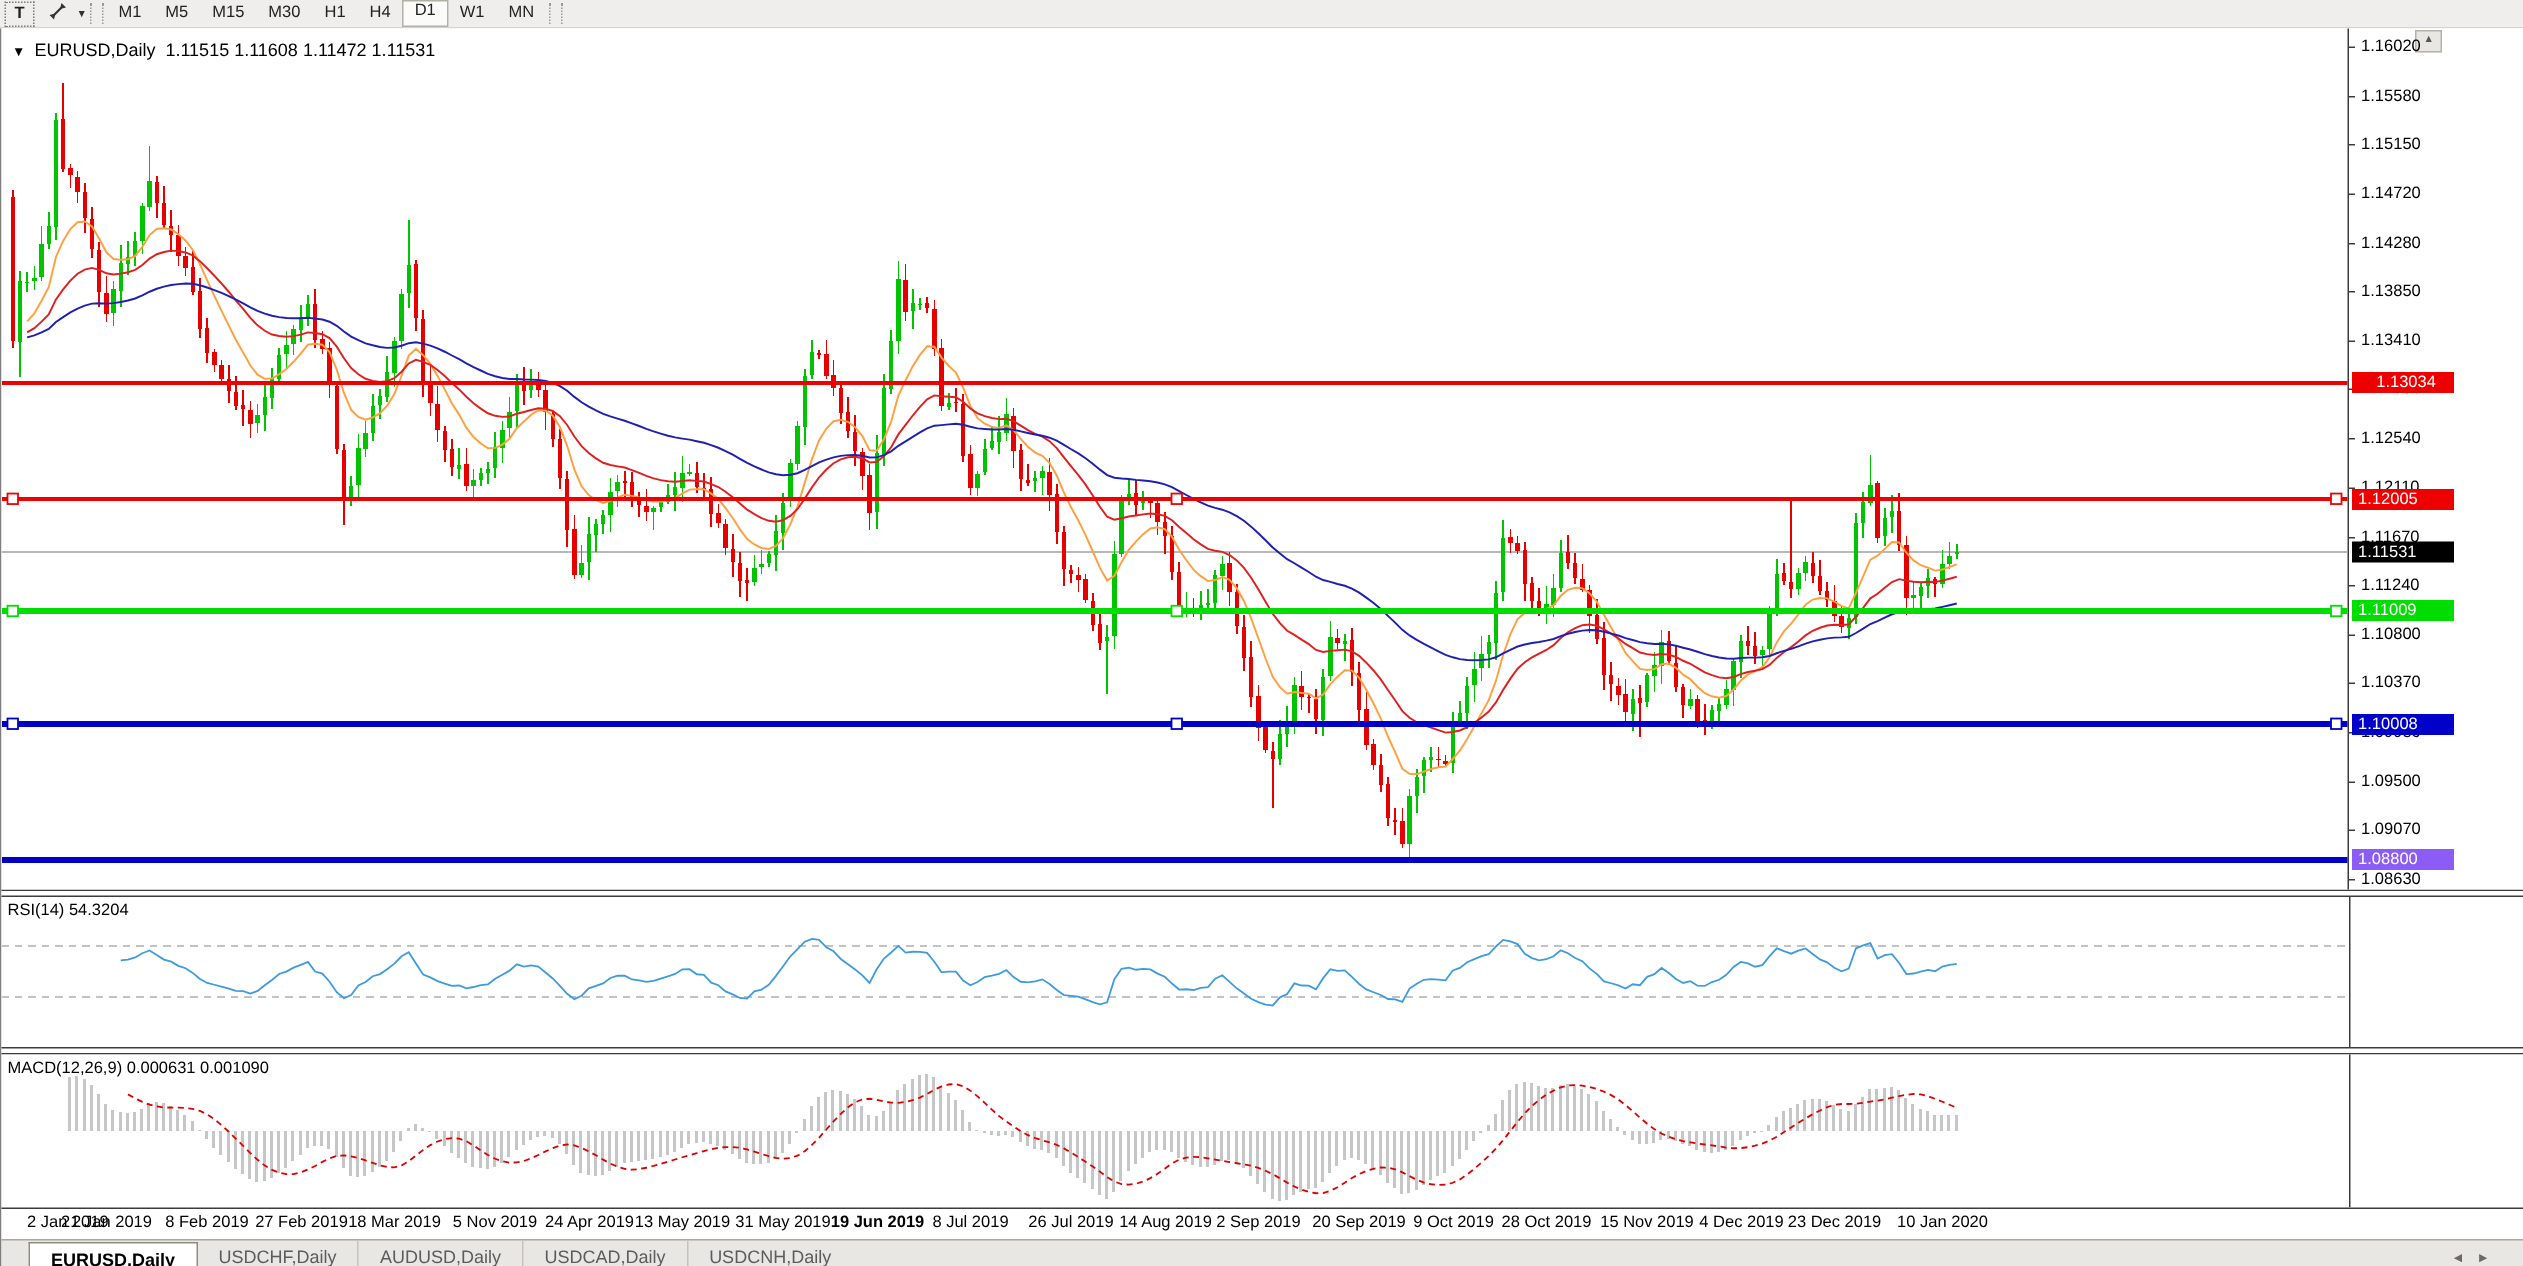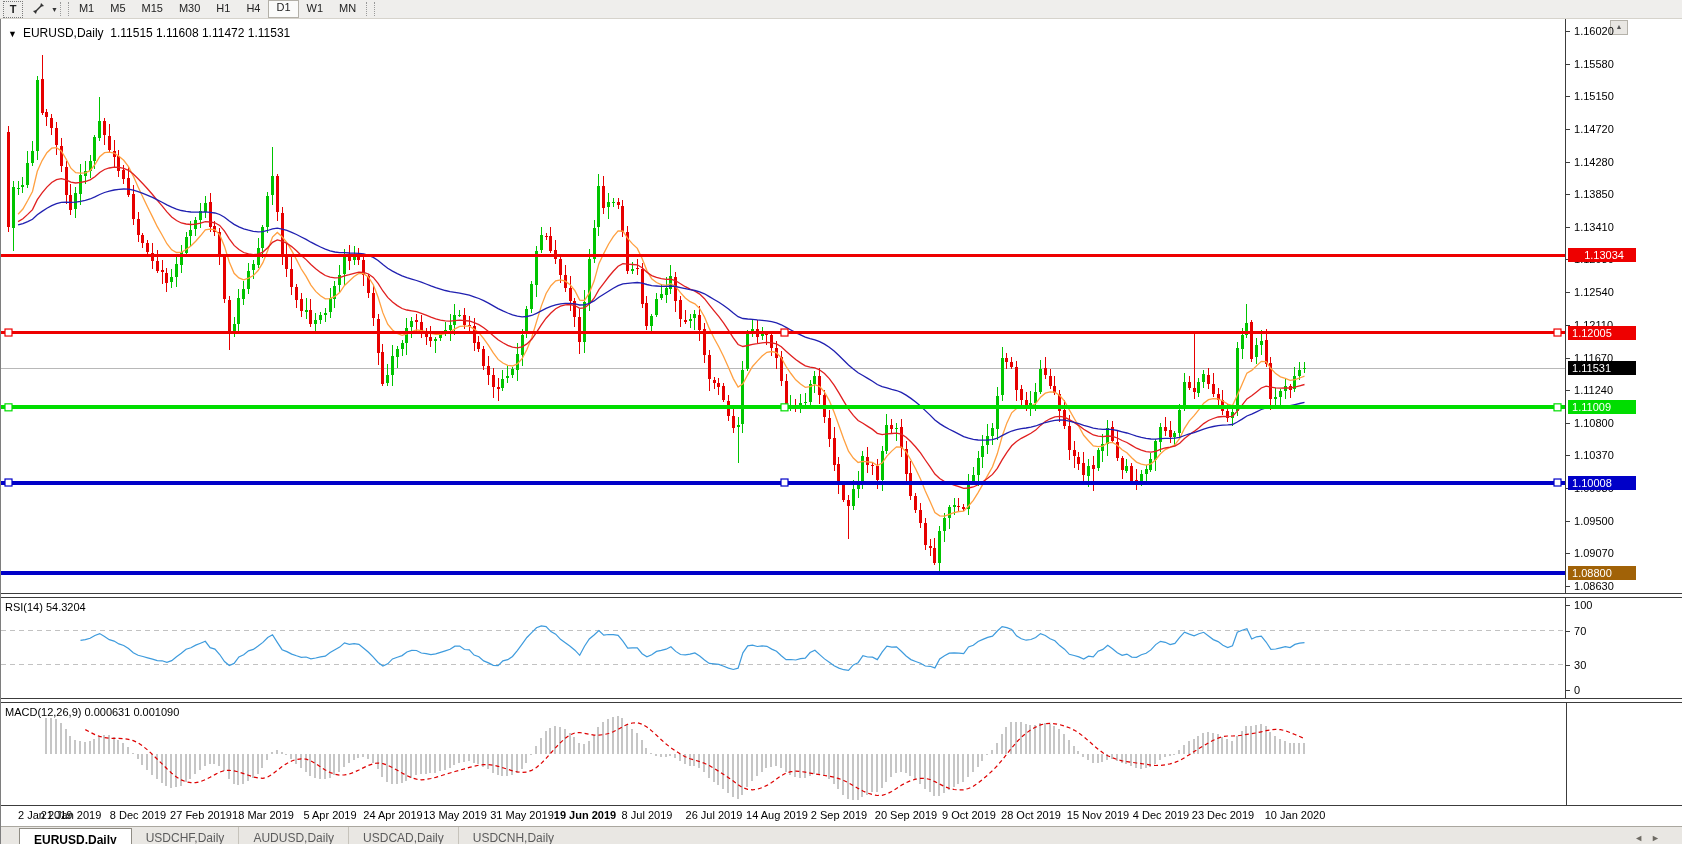--- a/index.html
+++ b/index.html
@@ -673,46 +673,36 @@
         <div class="tickmark" style="top: 502px;"></div>
         <div class="ticklabel" style="top: 496px;">1.09500</div>
         <div class="tickmark" style="top: 534px;"></div>
         <div class="ticklabel" style="top: 528px;">1.09070</div>
         <div class="tickmark" style="top: 567px;"></div>
         <div class="ticklabel" style="top: 561px;">1.08630</div>
         <div class="pricetag" style="top: 229px; background: rgb(238, 0, 0); text-align: center;">1.13034</div>
         <div class="pricetag" style="top: 307px; background: rgb(238, 0, 0);">1.12005</div>
         <div class="pricetag" style="top: 381px; background: rgb(0, 221, 0);">1.11009</div>
         <div class="pricetag" style="top: 457px; background: rgb(0, 0, 200);">1.10008</div>
-        <div class="pricetag" style="top: 547px; background: #a16207;">1.08800</div>
+        <div class="pricetag" style="top: 547px; background: #8b5cf6;">1.08800</div>
         <div class="pricetag" style="top: 342px; background: rgb(0, 0, 0);">1.11531</div>
       </div>
   </div>
 
   <div class="sep"></div>
 
   <div class="pane" style="height:100px">
     <div class="plot" style="height:100px">
       <svg id="rsi-svg" width="1565" height="100">
           <line x1="0" y1="32.5" x2="1565" y2="32.5" stroke="#c2c2c2" stroke-width="1" stroke-dasharray="5 4" shape-rendering="crispEdges"></line>
           <line x1="0" y1="66.5" x2="1565" y2="66.5" stroke="#c2c2c2" stroke-width="1" stroke-dasharray="5 4" shape-rendering="crispEdges"></line>
           <path d="M79.5 42.3 L 84.3 41.7 L 89.1 40.3 L 93.9 37.5 L 98.7 35.6 L 103.5 38.6 L 108.3 41.7 L 113.1 43.1 L 117.9 45.9 L 122.7 47.5 L 127.5 50.6 L 132.3 54.7 L 137.1 57.3 L 141.9 58.5 L 146.7 59.8 L 151.5 61.1 L 156.3 62.6 L 161.1 62.8 L 165.9 64.4 L 170.7 62.6 L 175.5 58.8 L 180.3 55.3 L 185.1 51.3 L 189.9 49.7 L 194.7 47.1 L 199.5 45.2 L 204.3 43.3 L 209.1 49.7 L 213.9 51.1 L 218.7 56.5 L 223.5 63.5 L 228.3 67.5 L 233.1 65.4 L 237.9 58.9 L 242.7 56.7 L 247.5 52.8 L 252.3 51.4 L 257.1 48.1 L 261.9 44.4 L 266.7 39.5 L 271.5 36.8 L 276.3 44.4 L 281.1 51.7 L 285.9 53.6 L 290.7 56.1 L 295.5 57.8 L 300.3 59.3 L 305.1 59.0 L 309.9 60.9 L 314.7 60.0 L 319.5 58.8 L 324.3 58.2 L 329.1 54.5 L 333.9 51.8 L 338.7 49.1 L 343.5 44.9 L 348.3 46.4 L 353.1 45.6 L 357.9 46.4 L 362.7 50.3 L 367.5 54.3 L 372.3 59.2 L 377.1 64.5 L 381.9 68.1 L 386.7 65.8 L 391.5 60.9 L 396.3 59.2 L 401.1 57.6 L 405.9 54.0 L 410.7 52.4 L 415.5 52.5 L 420.3 55.0 L 425.1 55.6 L 429.9 56.6 L 434.7 55.9 L 439.5 54.4 L 444.3 52.9 L 449.1 51.3 L 453.9 48.2 L 458.7 48.1 L 463.5 51.5 L 468.3 51.9 L 473.1 57.1 L 477.9 58.8 L 482.7 62.9 L 487.5 64.9 L 492.3 67.3 L 497.1 67.7 L 501.9 62.9 L 506.7 61.7 L 511.5 58.5 L 516.3 52.6 L 521.1 46.2 L 525.9 39.5 L 530.7 34.7 L 535.5 29.8 L 540.3 27.9 L 545.1 28.6 L 549.9 33.6 L 554.7 36.2 L 559.5 41.3 L 564.3 44.8 L 569.1 48.3 L 573.9 52.2 L 578.7 57.3 L 583.5 48.2 L 588.3 41.0 L 593.1 37.0 L 597.9 32.6 L 602.7 37.1 L 607.5 36.5 L 612.3 36.6 L 617.1 37.3 L 621.9 43.2 L 626.7 50.2 L 631.5 49.8 L 636.3 49.8 L 641.1 55.7 L 645.9 58.8 L 650.7 56.7 L 655.5 53.4 L 660.3 52.4 L 665.1 51.2 L 669.9 48.7 L 674.7 53.4 L 679.5 56.5 L 684.3 56.9 L 689.1 56.2 L 693.9 54.9 L 698.7 58.0 L 703.5 62.0 L 708.3 65.4 L 713.1 65.9 L 717.9 66.4 L 722.7 68.2 L 727.5 70.1 L 732.3 71.5 L 737.1 70.2 L 741.9 54.8 L 746.7 47.9 L 751.5 47.1 L 756.3 48.5 L 761.1 47.9 L 765.9 48.3 L 770.7 51.1 L 775.5 53.2 L 780.3 57.7 L 785.1 61.7 L 789.9 61.5 L 794.7 62.0 L 799.5 60.6 L 804.3 60.1 L 809.1 54.5 L 813.9 52.2 L 818.7 56.6 L 823.5 60.9 L 828.3 64.3 L 833.1 67.8 L 837.9 70.1 L 842.7 71.7 L 847.5 72.3 L 852.3 66.9 L 857.1 64.7 L 861.9 57.6 L 866.7 59.0 L 871.5 59.1 L 876.3 61.6 L 881.1 54.1 L 885.9 48.2 L 890.7 49.2 L 895.5 48.9 L 900.3 53.3 L 905.1 58.0 L 909.9 61.6 L 914.7 63.5 L 919.5 65.3 L 924.3 68.0 L 929.1 68.3 L 933.9 69.9 L 938.7 61.0 L 943.5 57.8 L 948.3 55.2 L 953.1 54.8 L 957.9 55.1 L 962.7 55.6 L 967.5 49.0 L 972.3 47.3 L 977.1 43.5 L 981.9 41.4 L 986.7 39.4 L 991.5 38.1 L 996.3 33.0 L 1001.1 28.6 L 1005.9 29.6 L 1010.7 31.4 L 1015.5 37.8 L 1020.3 40.7 L 1025.1 42.2 L 1029.9 41.5 L 1034.7 39.5 L 1039.5 35.6 L 1044.3 37.5 L 1049.1 40.7 L 1053.9 42.8 L 1058.7 47.6 L 1063.5 51.2 L 1068.3 56.3 L 1073.1 57.5 L 1077.9 58.9 L 1082.7 61.0 L 1087.5 58.2 L 1092.3 58.8 L 1097.1 53.2 L 1101.9 51.4 L 1106.7 47.3 L 1111.5 50.7 L 1116.3 54.7 L 1121.1 57.3 L 1125.9 56.1 L 1130.7 59.1 L 1135.5 59.3 L 1140.3 56.7 L 1145.1 55.2 L 1149.9 51.9 L 1154.7 46.6 L 1159.5 43.3 L 1164.3 44.3 L 1169.1 46.5 L 1173.9 45.4 L 1178.7 39.4 L 1183.5 34.2 L 1188.3 36.1 L 1193.1 37.8 L 1197.9 35.8 L 1202.7 34.3 L 1207.5 38.0 L 1212.3 41.6 L 1217.1 43.6 L 1221.9 47.2 L 1226.7 49.5 L 1231.5 47.7 L 1236.3 34.2 L 1241.1 32.2 L 1245.9 30.7 L 1250.7 41.0 L 1255.5 38.8 L 1260.3 38.1 L 1265.1 44.0 L 1269.9 51.4 L 1274.7 51.0 L 1279.5 49.8 L 1284.3 48.6 L 1289.1 49.5 L 1293.9 46.4 L 1298.7 45.2 L 1303.5 44.6" stroke="#3e9bdd" stroke-width="1.2" fill="none"></path>
         </svg>
       <div class="panel-label">RSI(14) 54.3204</div>
     </div>
-    <div class="axis" id="rsi-axis">
-        <div class="tickmark" style="top: 7px;"></div>
-        <div class="ticklabel" style="top: 1px;">100</div>
-        <div class="tickmark" style="top: 33px;"></div>
-        <div class="ticklabel" style="top: 27px;">70</div>
-        <div class="tickmark" style="top: 67px;"></div>
-        <div class="ticklabel" style="top: 61px;">30</div>
-        <div class="tickmark" style="top: 92px;"></div>
-        <div class="ticklabel" style="top: 86px;">0</div>
-      </div>
   </div>
 
   <div class="sep"></div>
 
   <div class="pane" style="height:102px">
     <div class="plot" style="height:102px">
       <svg id="macd-svg" width="1565" height="102">
           <g shape-rendering="crispEdges">
             <rect x="44.4" y="15.220841586390872" width="2" height="35.61237424601923" fill="#c6c6c6"></rect>
             <rect x="49.199999999999996" y="14.662463062703264" width="2" height="36.17075276970684" fill="#c6c6c6"></rect>
@@ -980,24 +970,24 @@
           </g>
           <path d="M84.3 26.6 L 89.1 29.2 L 93.9 31.6 L 98.7 33.4 L 103.5 34.6 L 108.3 35.3 L 113.1 35.4 L 117.9 35.4 L 122.7 35.7 L 127.5 36.3 L 132.3 37.6 L 137.1 39.9 L 141.9 43.1 L 146.7 47.1 L 151.5 51.5 L 156.3 56.2 L 161.1 60.9 L 165.9 65.7 L 170.7 70.2 L 175.5 74.0 L 180.3 76.9 L 185.1 78.8 L 189.9 79.7 L 194.7 79.7 L 199.5 78.6 L 204.3 76.7 L 209.1 74.3 L 213.9 71.6 L 218.7 69.2 L 223.5 67.6 L 228.3 67.3 L 233.1 67.9 L 237.9 69.0 L 242.7 70.6 L 247.5 72.3 L 252.3 73.9 L 257.1 75.0 L 261.9 75.3 L 266.7 74.0 L 271.5 71.1 L 276.3 67.3 L 281.1 63.6 L 285.9 60.4 L 290.7 58.0 L 295.5 56.4 L 300.3 55.8 L 305.1 56.1 L 309.9 57.8 L 314.7 60.7 L 319.5 63.9 L 324.3 67.0 L 329.1 69.5 L 333.9 71.2 L 338.7 72.1 L 343.5 71.9 L 348.3 71.0 L 353.1 69.2 L 357.9 67.0 L 362.7 64.6 L 367.5 62.4 L 372.3 60.7 L 377.1 60.0 L 381.9 60.6 L 386.7 62.3 L 391.5 64.6 L 396.3 67.2 L 401.1 70.1 L 405.9 72.7 L 410.7 74.8 L 415.5 76.2 L 420.3 76.8 L 425.1 76.4 L 429.9 75.5 L 434.7 74.3 L 439.5 72.9 L 444.3 71.4 L 449.1 70.0 L 453.9 68.5 L 458.7 67.2 L 463.5 65.8 L 468.3 64.4 L 473.1 63.2 L 477.9 62.2 L 482.7 61.7 L 487.5 61.7 L 492.3 62.2 L 497.1 63.3 L 501.9 64.8 L 506.7 66.3 L 511.5 67.8 L 516.3 68.9 L 521.1 69.5 L 525.9 69.0 L 530.7 67.4 L 535.5 64.5 L 540.3 60.3 L 545.1 55.4 L 549.9 50.0 L 554.7 44.6 L 559.5 39.6 L 564.3 35.2 L 569.1 31.9 L 573.9 29.9 L 578.7 29.5 L 583.5 30.3 L 588.3 31.3 L 593.1 32.1 L 597.9 32.2 L 602.7 31.6 L 607.5 30.5 L 612.3 28.7 L 617.1 26.3 L 621.9 23.5 L 626.7 21.3 L 631.5 20.0 L 636.3 19.7 L 641.1 21.2 L 645.9 24.1 L 650.7 27.9 L 655.5 32.2 L 660.3 36.8 L 665.1 41.1 L 669.9 44.7 L 674.7 48.0 L 679.5 51.1 L 684.3 53.8 L 689.1 55.7 L 693.9 57.2 L 698.7 58.6 L 703.5 60.3 L 708.3 62.6 L 713.1 65.4 L 717.9 68.4 L 722.7 71.5 L 727.5 74.7 L 732.3 78.1 L 737.1 81.8 L 741.9 84.7 L 746.7 86.4 L 751.5 86.8 L 756.3 86.2 L 761.1 84.7 L 765.9 82.4 L 770.7 79.5 L 775.5 76.1 L 780.3 72.6 L 785.1 70.1 L 789.9 68.7 L 794.7 68.2 L 799.5 68.5 L 804.3 69.2 L 809.1 70.1 L 813.9 70.9 L 818.7 71.7 L 823.5 72.5 L 828.3 73.2 L 833.1 74.2 L 837.9 75.6 L 842.7 77.5 L 847.5 79.8 L 852.3 82.5 L 857.1 85.4 L 861.9 88.0 L 866.7 90.1 L 871.5 91.6 L 876.3 92.5 L 881.1 92.4 L 885.9 90.9 L 890.7 88.5 L 895.5 85.5 L 900.3 82.3 L 905.1 79.7 L 909.9 77.6 L 914.7 76.2 L 919.5 75.3 L 924.3 75.4 L 929.1 76.5 L 933.9 78.6 L 938.7 81.1 L 943.5 83.5 L 948.3 85.4 L 953.1 86.5 L 957.9 87.0 L 962.7 86.8 L 967.5 85.5 L 972.3 83.3 L 977.1 80.0 L 981.9 76.2 L 986.7 72.0 L 991.5 67.6 L 996.3 62.7 L 1001.1 57.1 L 1005.9 51.0 L 1010.7 44.9 L 1015.5 39.2 L 1020.3 34.3 L 1025.1 30.2 L 1029.9 26.8 L 1034.7 24.1 L 1039.5 21.9 L 1044.3 20.7 L 1049.1 20.4 L 1053.9 20.8 L 1058.7 21.7 L 1063.5 23.0 L 1068.3 24.8 L 1073.1 27.1 L 1077.9 30.0 L 1082.7 33.7 L 1087.5 37.8 L 1092.3 42.1 L 1097.1 46.2 L 1101.9 49.8 L 1106.7 52.7 L 1111.5 54.8 L 1116.3 56.5 L 1121.1 57.8 L 1125.9 58.6 L 1130.7 59.3 L 1135.5 60.0 L 1140.3 60.6 L 1145.1 61.3 L 1149.9 62.1 L 1154.7 62.5 L 1159.5 62.4 L 1164.3 61.8 L 1169.1 60.8 L 1173.9 59.4 L 1178.7 57.4 L 1183.5 54.8 L 1188.3 51.7 L 1193.1 48.6 L 1197.9 45.5 L 1202.7 42.6 L 1207.5 39.8 L 1212.3 37.3 L 1217.1 35.1 L 1221.9 33.6 L 1226.7 33.0 L 1231.5 33.0 L 1236.3 32.8 L 1241.1 32.2 L 1245.9 31.4 L 1250.7 30.7 L 1255.5 29.9 L 1260.3 28.8 L 1265.1 27.7 L 1269.9 26.9 L 1274.7 26.3 L 1279.5 26.6 L 1284.3 27.7 L 1289.1 29.6 L 1293.9 31.5 L 1298.7 33.5 L 1303.5 35.6" stroke="#dd0000" stroke-width="1.2" fill="none" stroke-dasharray="4 3"></path>
         </svg>
       <div class="panel-label">MACD(12,26,9) 0.000631 0.001090</div>
     </div>
   </div>
 
   <div class="date-axis" id="date-axis">
       <div class="date-label first" style="left: 17px; text-align: center;">2 Jan 2019</div>
       <div class="date-label" style="left: 70px;">21 Jan 2019</div>
-      <div class="date-label" style="left: 137px;">8 Dec 2019</div>
+      <div class="date-label" style="left: 137px;">8 Feb 2019</div>
       <div class="date-label" style="left: 200px;">27 Feb 2019</div>
       <div class="date-label" style="left: 262px;">18 Mar 2019</div>
-      <div class="date-label" style="left: 329px;">5 Apr 2019</div>
+      <div class="date-label" style="left: 329px;">5 Nov 2019</div>
       <div class="date-label" style="left: 392px;">24 Apr 2019</div>
       <div class="date-label" style="left: 454px;">13 May 2019</div>
       <div class="date-label" style="left: 521px;">31 May 2019</div>
       <div class="date-label" style="left: 584px; font-weight: bold;">19 Jun 2019</div>
       <div class="date-label" style="left: 646px;">8 Jul 2019</div>
       <div class="date-label" style="left: 713px;">26 Jul 2019</div>
       <div class="date-label" style="left: 776px;">14 Aug 2019</div>
       <div class="date-label" style="left: 838px;">2 Sep 2019</div>
       <div class="date-label" style="left: 905px;">20 Sep 2019</div>
       <div class="date-label" style="left: 968px;">9 Oct 2019</div>

